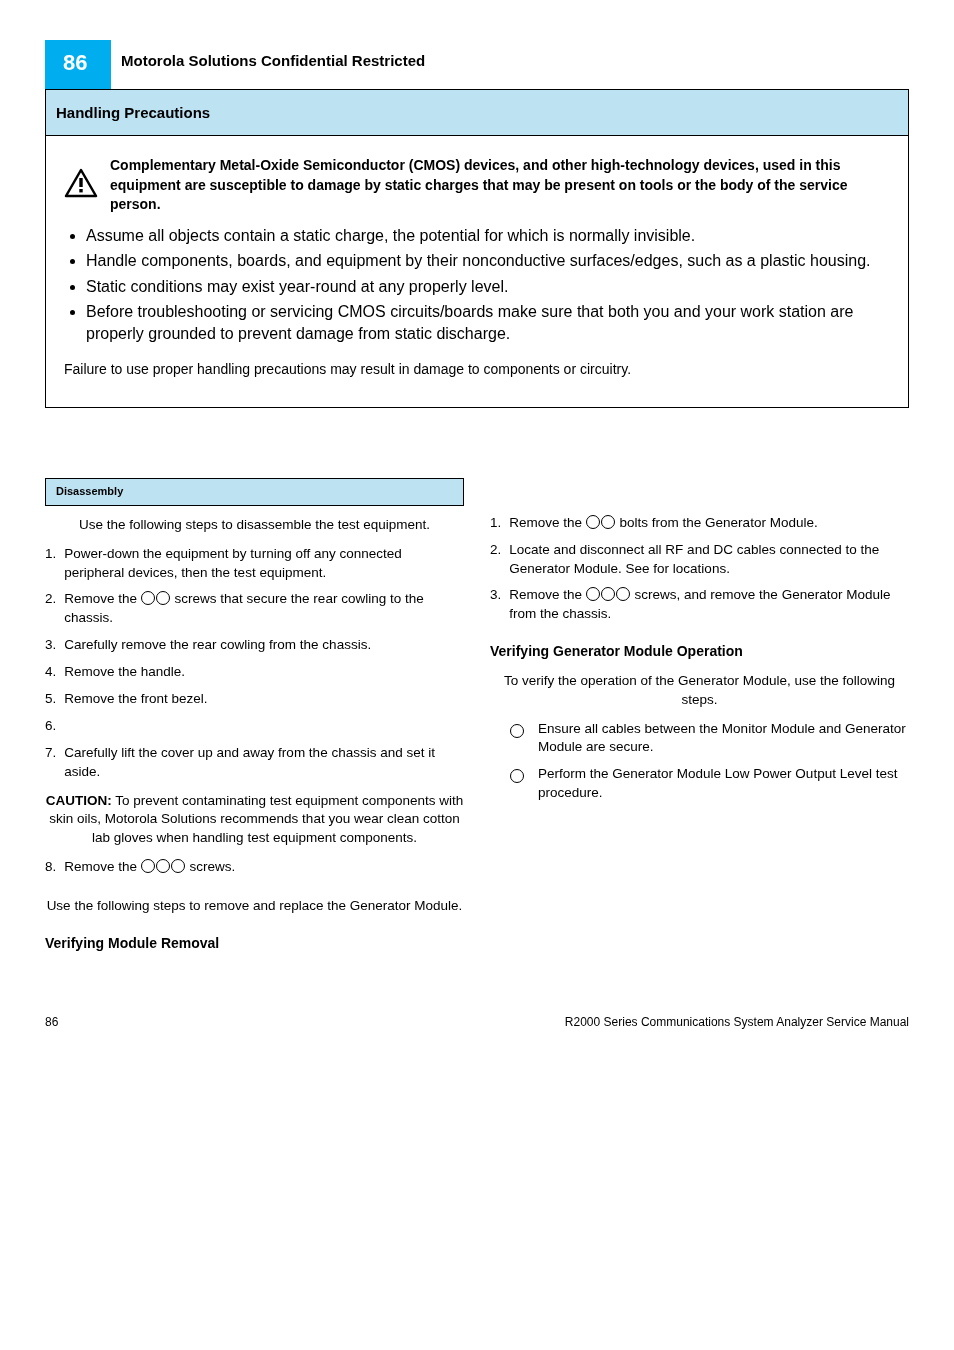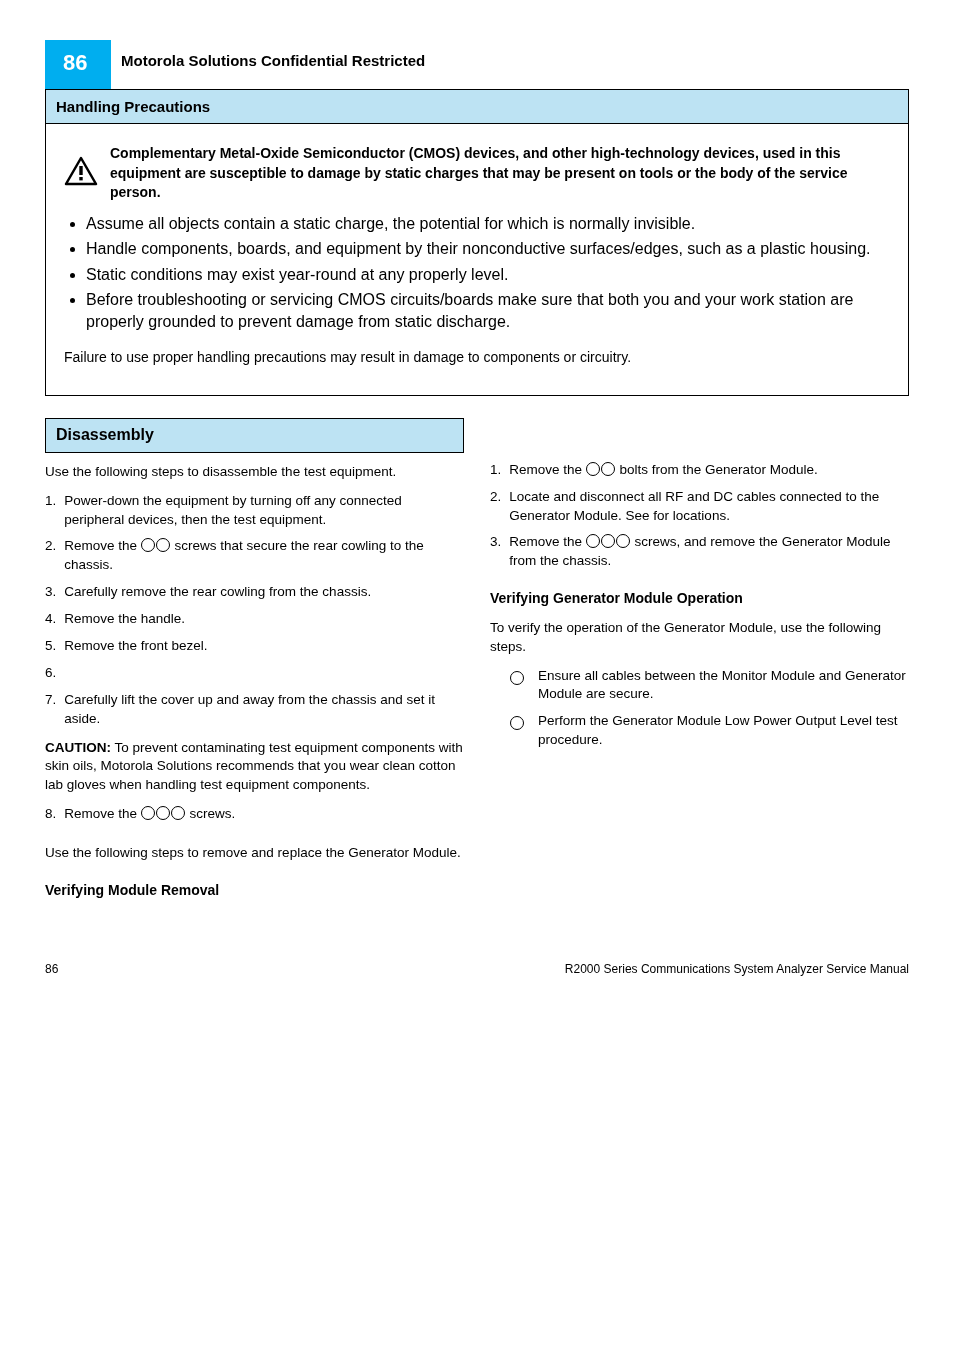--- a/index.html
+++ b/index.html
@@ -32,21 +32,21 @@
     font-weight: bold;
     margin-left: 76px;
     margin-top: 10px;
   }
   .full-box {
     border: 1.5px solid #000;
     margin-top: 18px;
   }
   .box-header {
     background: #bde3f3;
-    padding: 6px 10px;
+    padding: 12px 10px;
     font-weight: bold;
     font-size: 15px;
     border-bottom: 1.5px solid #000;
   }
   .warning-body {
     padding: 20px 18px 18px 18px;
     position: relative;
   }
   .warning-head {
     display: flex;
@@ -79,25 +79,27 @@
   }
   .col {
     flex: 1;
     min-width: 0;
   }
   .sub-box-header {
     background: #bde3f3;
     border: 1.5px solid #000;
     padding: 5px 10px;
     font-weight: bold;
-    font-size: 16px;
+    font-size: 11px;
+    margin-top: 48px;
   }
   .para {
     font-size: 13.5px;
     margin: 10px 0 10px 0;
+    text-align: center;
   }
   .step {
     font-size: 13.5px;
     margin: 8px 0 0 0;
     display: flex;
     gap: 8px;
   }
   .step .num { flex-shrink: 0; }
   .open-circle {
     display: inline-block;

